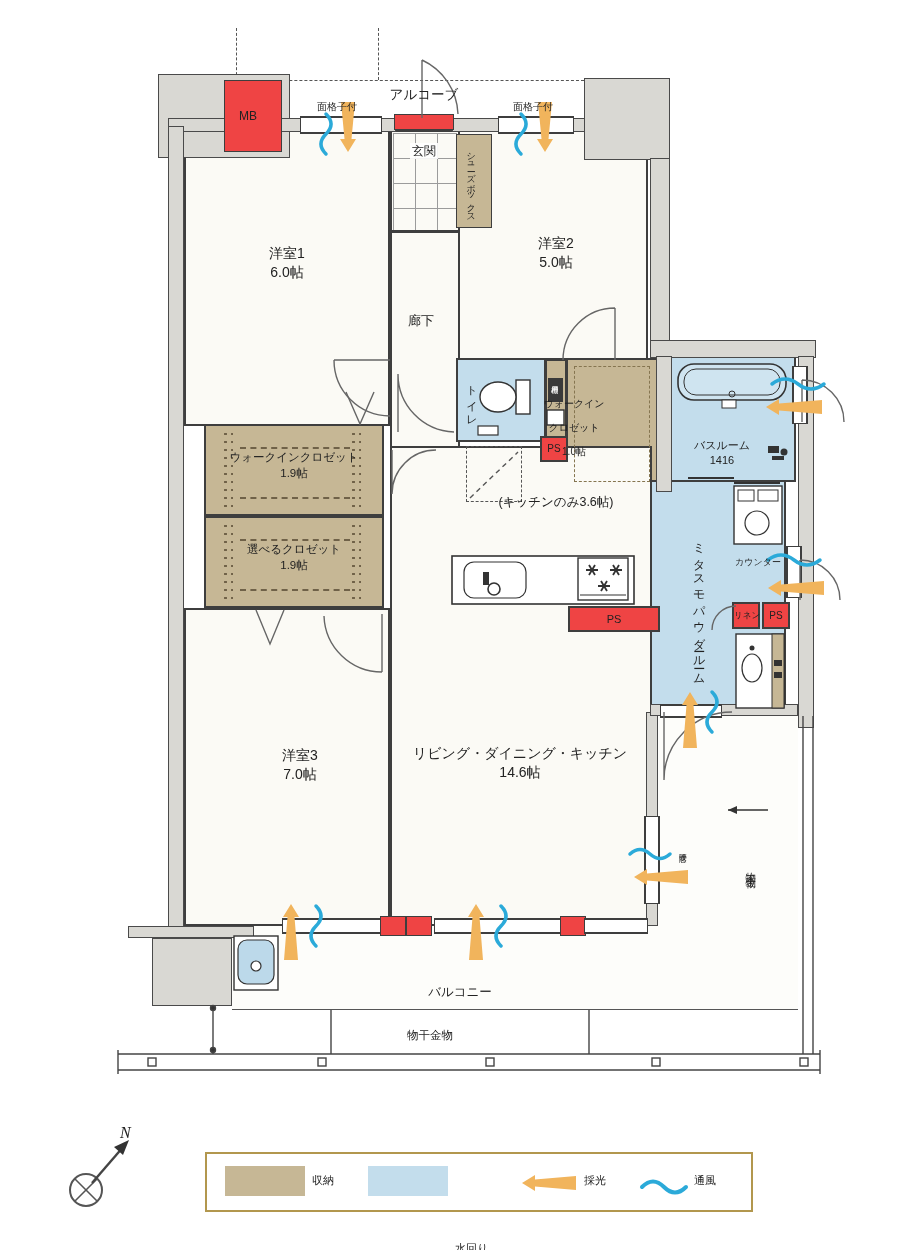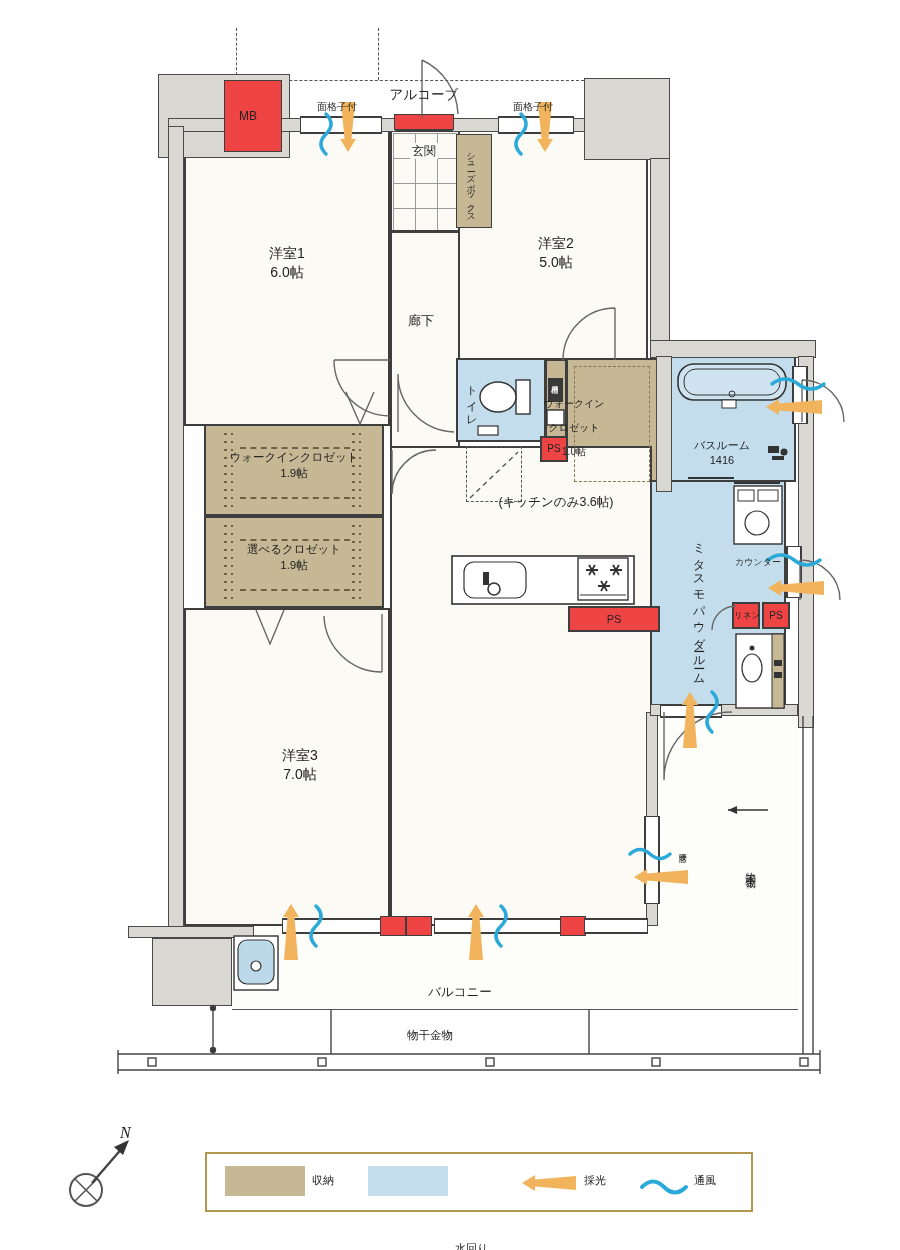--- a/index.html
+++ b/index.html
@@ -280,20 +280,24 @@
     <div>選べるクロゼット</div>
     <div>1.9帖</div>
   </div>
   <div class="abs lbl cx" style="left:556px;top:494px;font-size:12.5px">(キッチンのみ3.6帖)</div>
   <div class="abs lbl v" style="left:691px;top:522px;font-size:12px;height:170px;letter-spacing:2px">ミタスモパウダールーム</div>
   <div class="abs lbl cx" style="left:758px;top:556px;font-size:9px">カウンター</div>
   <div class="abs lbl cx" style="left:300px;top:746px;font-size:14px">
     <div>洋室3</div>
     <div>7.0帖</div>
   </div>
+  <div class="abs lbl cx" style="left:520px;top:744px;font-size:14px">
+    <div>リビング・ダイニング・キッチン</div>
+    <div>14.6帖</div>
+  </div>
   <div class="abs lbl v" style="left:676px;top:848px;font-size:8px;letter-spacing:0">腰窓</div>
   <div class="abs lbl v" style="left:744px;top:864px;font-size:10.5px;letter-spacing:2px">物干金物</div>
   <div class="abs lbl cx" style="left:460px;top:984px;font-size:12.5px">バルコニー</div>
   <div class="abs lbl cx" style="left:430px;top:1028px;font-size:11.5px">物干金物</div>
 
   <div class="abs n-lbl" style="left:120px;top:1124px">N</div>
 
   <div class="abs legend-box" style="left:205px;top:1152px;width:548px;height:60px"></div>
   <div class="abs" style="left:225px;top:1166px;width:80px;height:30px;background:#c6b795;z-index:7"></div>
   <div class="abs leg-lbl" style="left:312px;top:1173px">収納</div>

